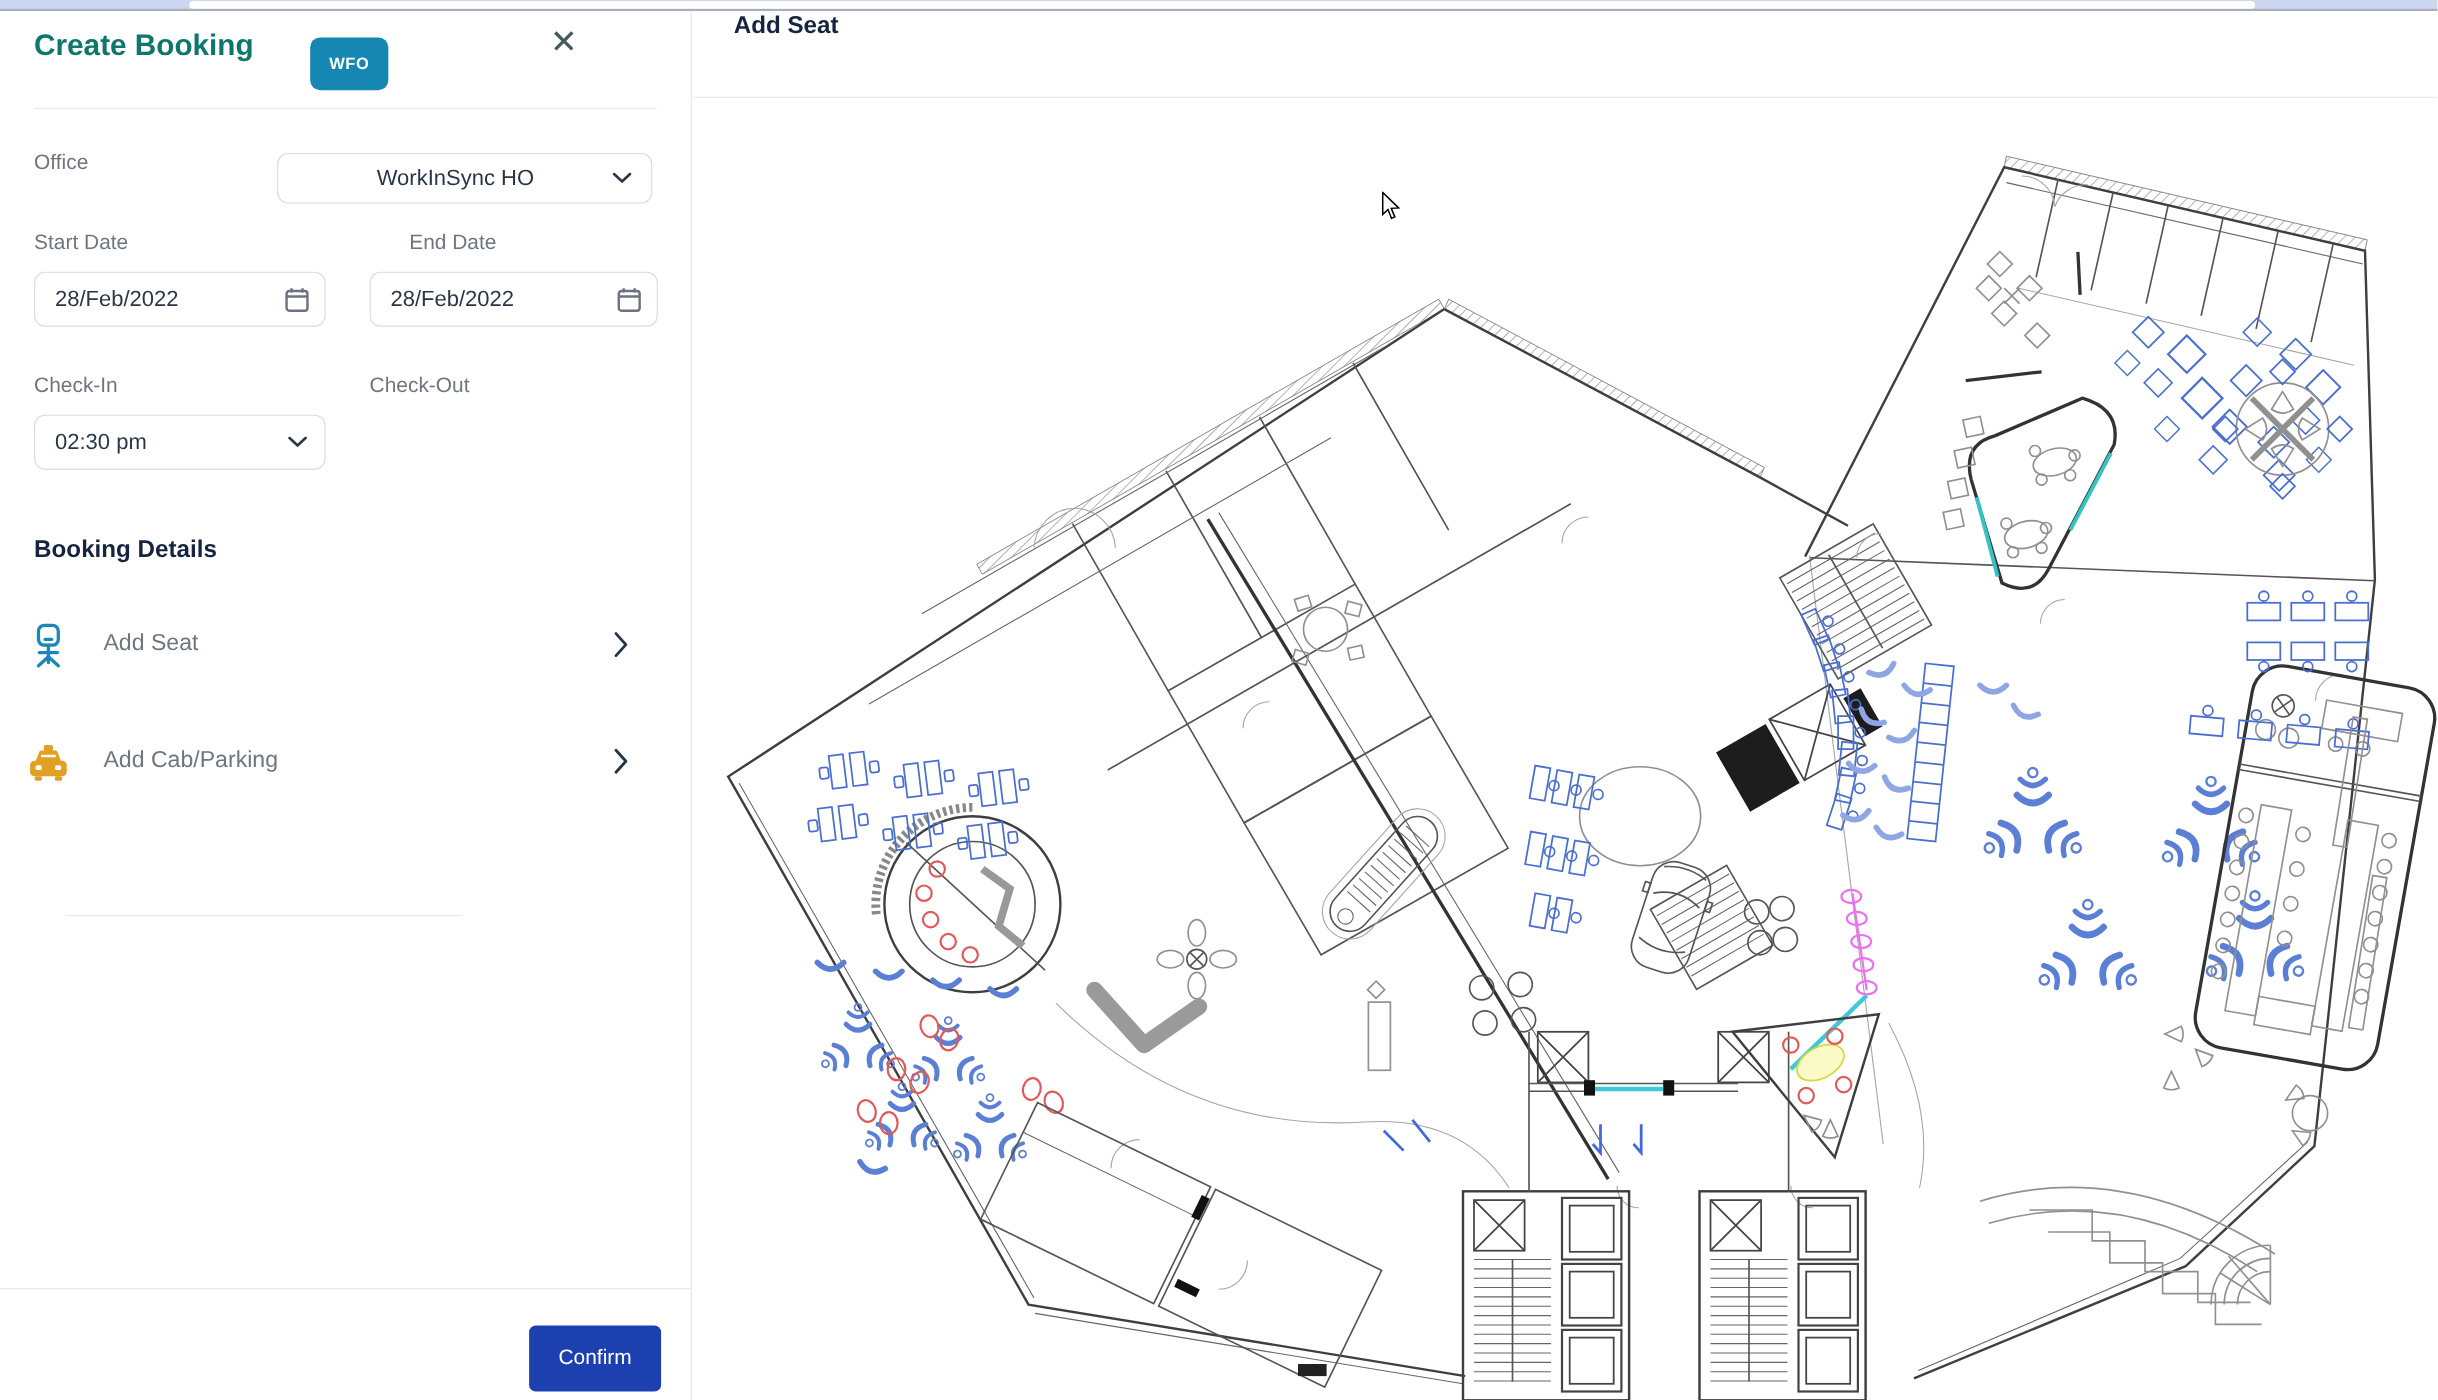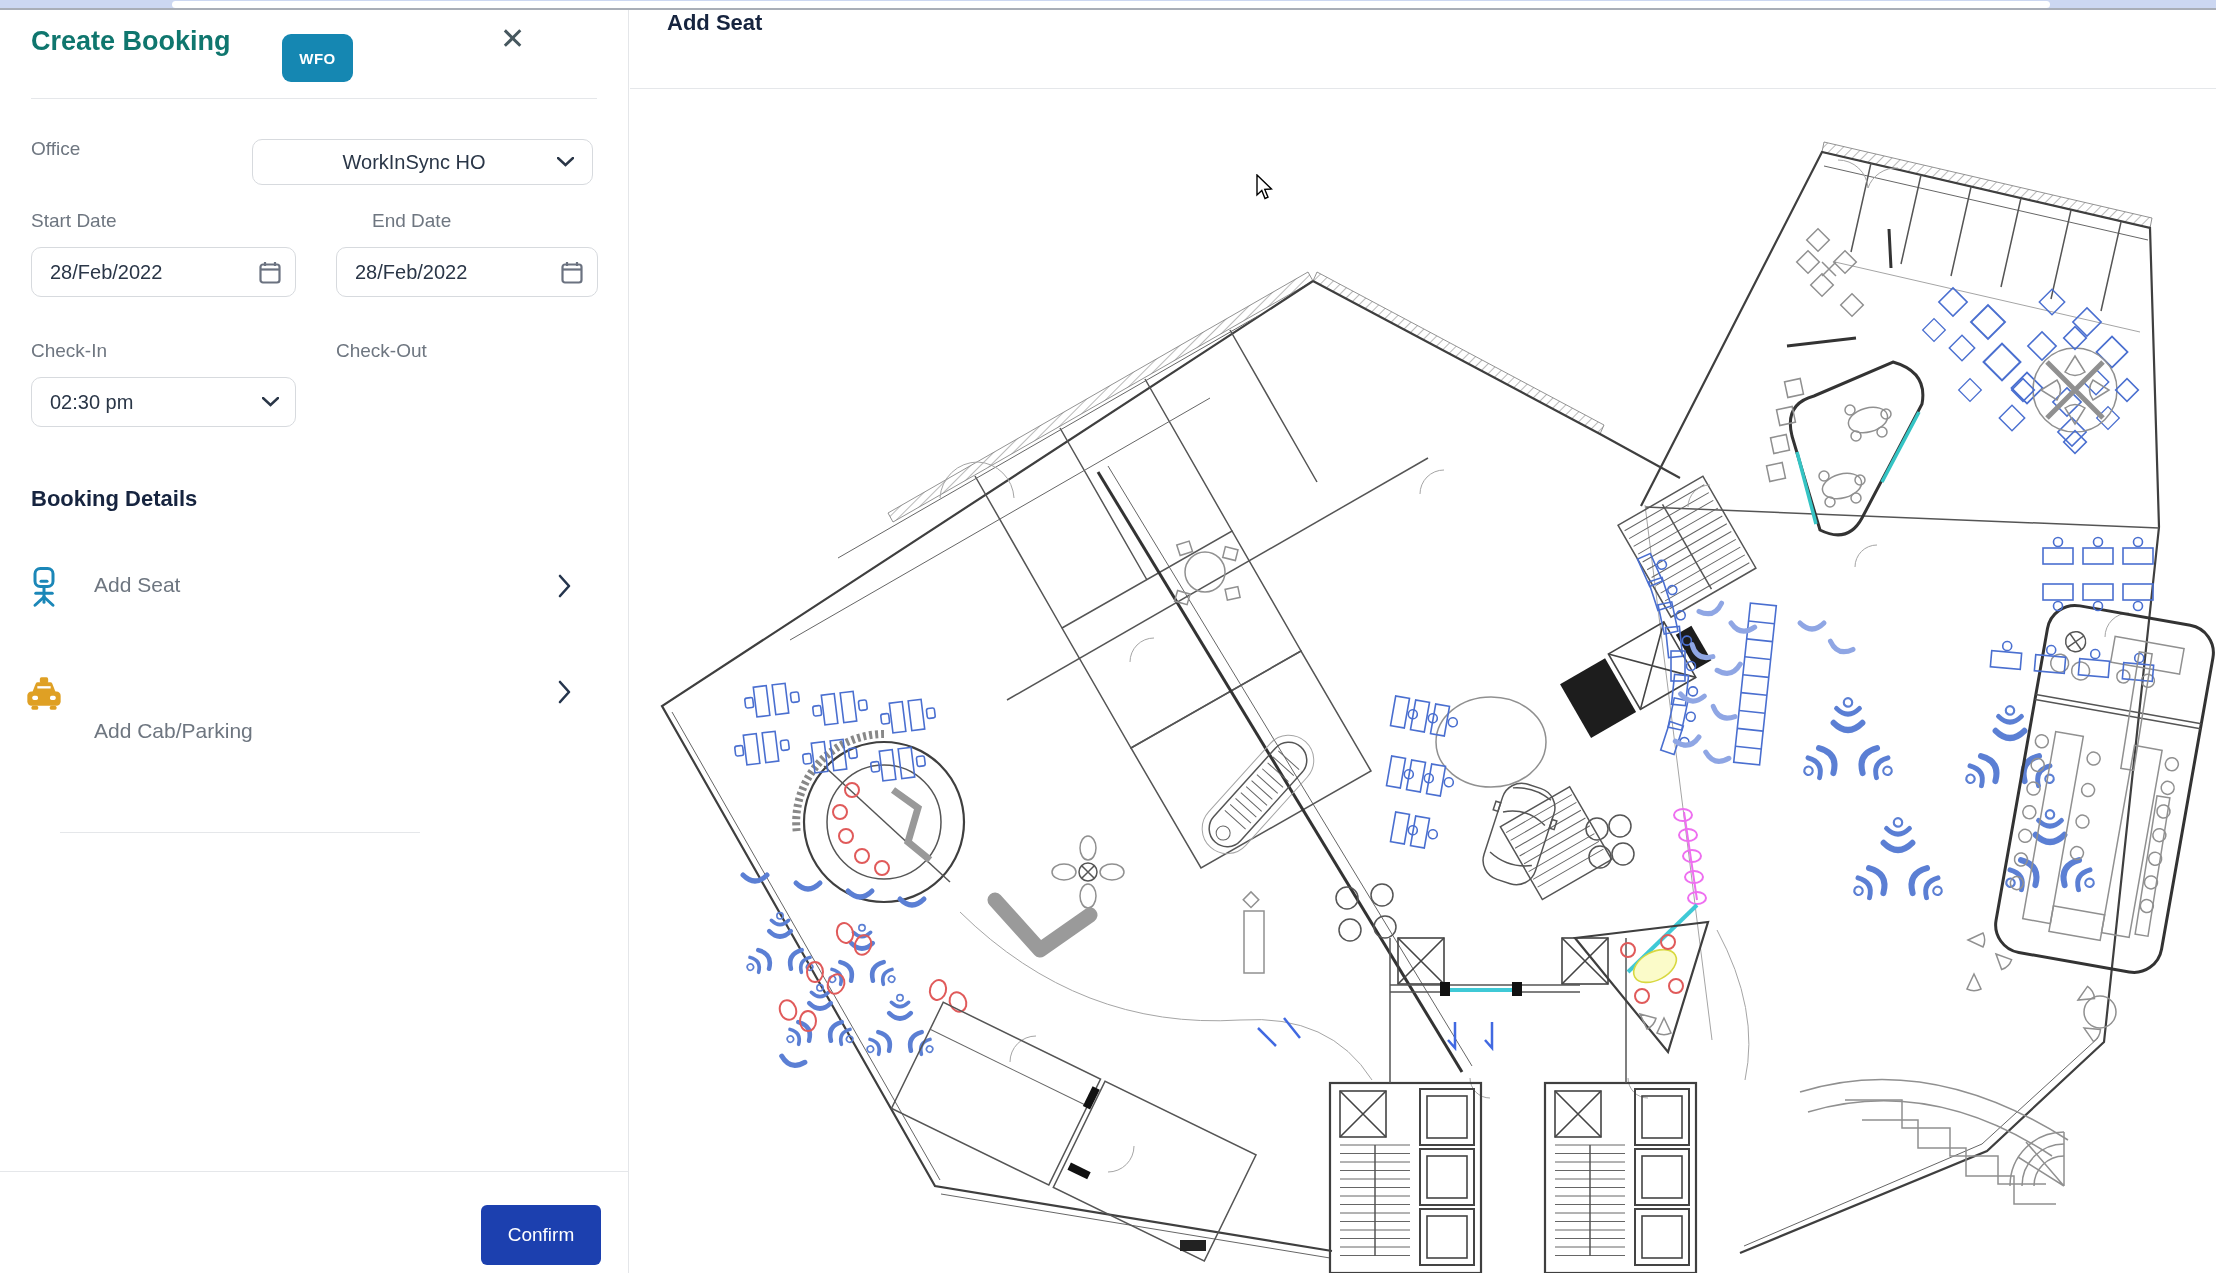--- a/index.html
+++ b/index.html
@@ -127,21 +127,21 @@
           <rect x="9.5" y="2" width="5" height="3.5" rx="1"></rect>
           <path d="M5,11 L7,5.8 Q7.4,5 8.2,5 L15.8,5 Q16.6,5 17,5.8 L19,11 Z"></path>
           <rect x="2" y="10.5" width="20" height="8.5" rx="2.5"></rect>
           <rect x="4.5" y="19" width="4" height="2.5" rx="1"></rect>
           <rect x="15.5" y="19" width="4" height="2.5" rx="1"></rect>
         </g>
         <line x1="8" y1="8" x2="16" y2="8" stroke="#fff" stroke-width="1.4"></line>
         <rect x="5" y="13" width="3.4" height="2.6" rx="1" fill="#fff"></rect>
         <rect x="15.6" y="13" width="3.4" height="2.6" rx="1" fill="#fff"></rect>
       </svg>
-      <span class="abs row-label" style="left:94px;top:13px;margin-top:40px;">Add Cab/Parking</span>
+      <span class="abs row-label" style="left:94px;top:13px;">Add Cab/Parking</span>
       <svg class="abs" style="left:558px;top:14px;" width="13" height="24" viewBox="0 0 13 24">
         <polyline points="2,2 11,12 2,22" fill="none" stroke="#25354d" stroke-width="2.6" stroke-linecap="round" stroke-linejoin="round"></polyline>
         </svg>
     </div>
 
 
     <div class="abs hdiv" style="left:60px;top:822px;width:360px;"></div>
     <div class="abs hdiv" style="left:0;top:1161px;width:628px;"></div>
     <button class="abs confirm">Confirm</button>
   </div>

